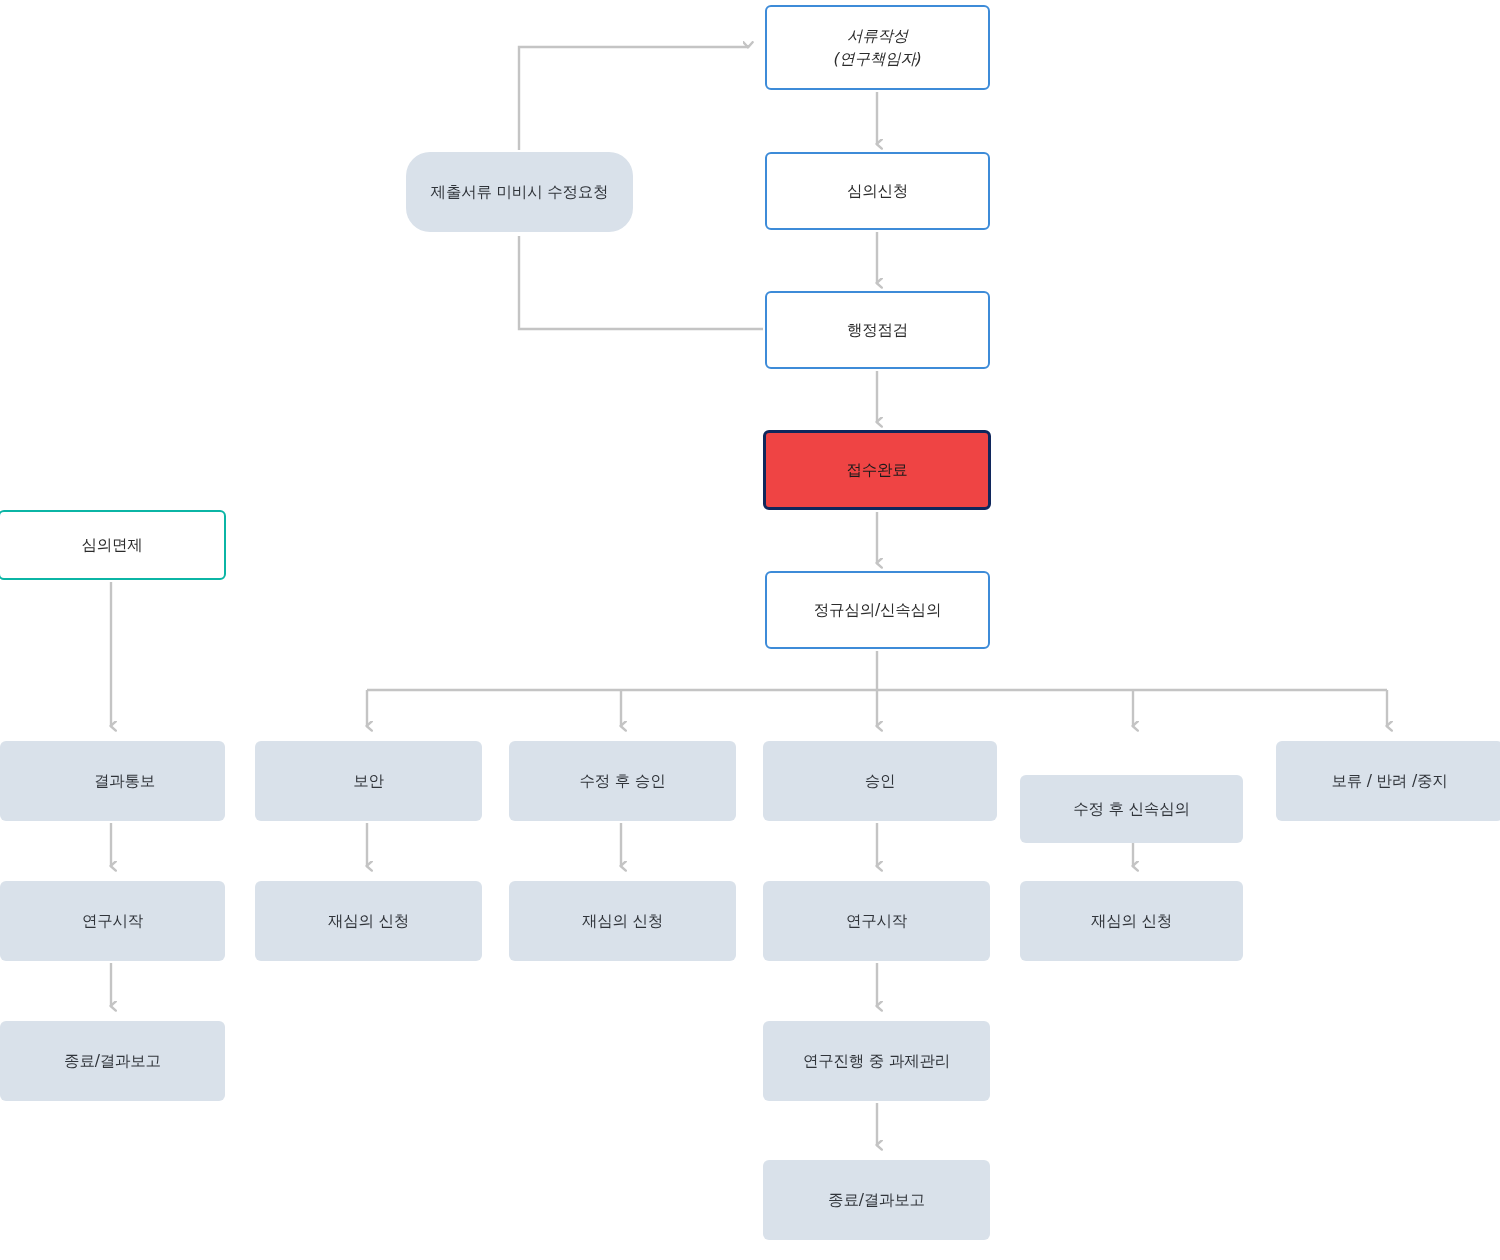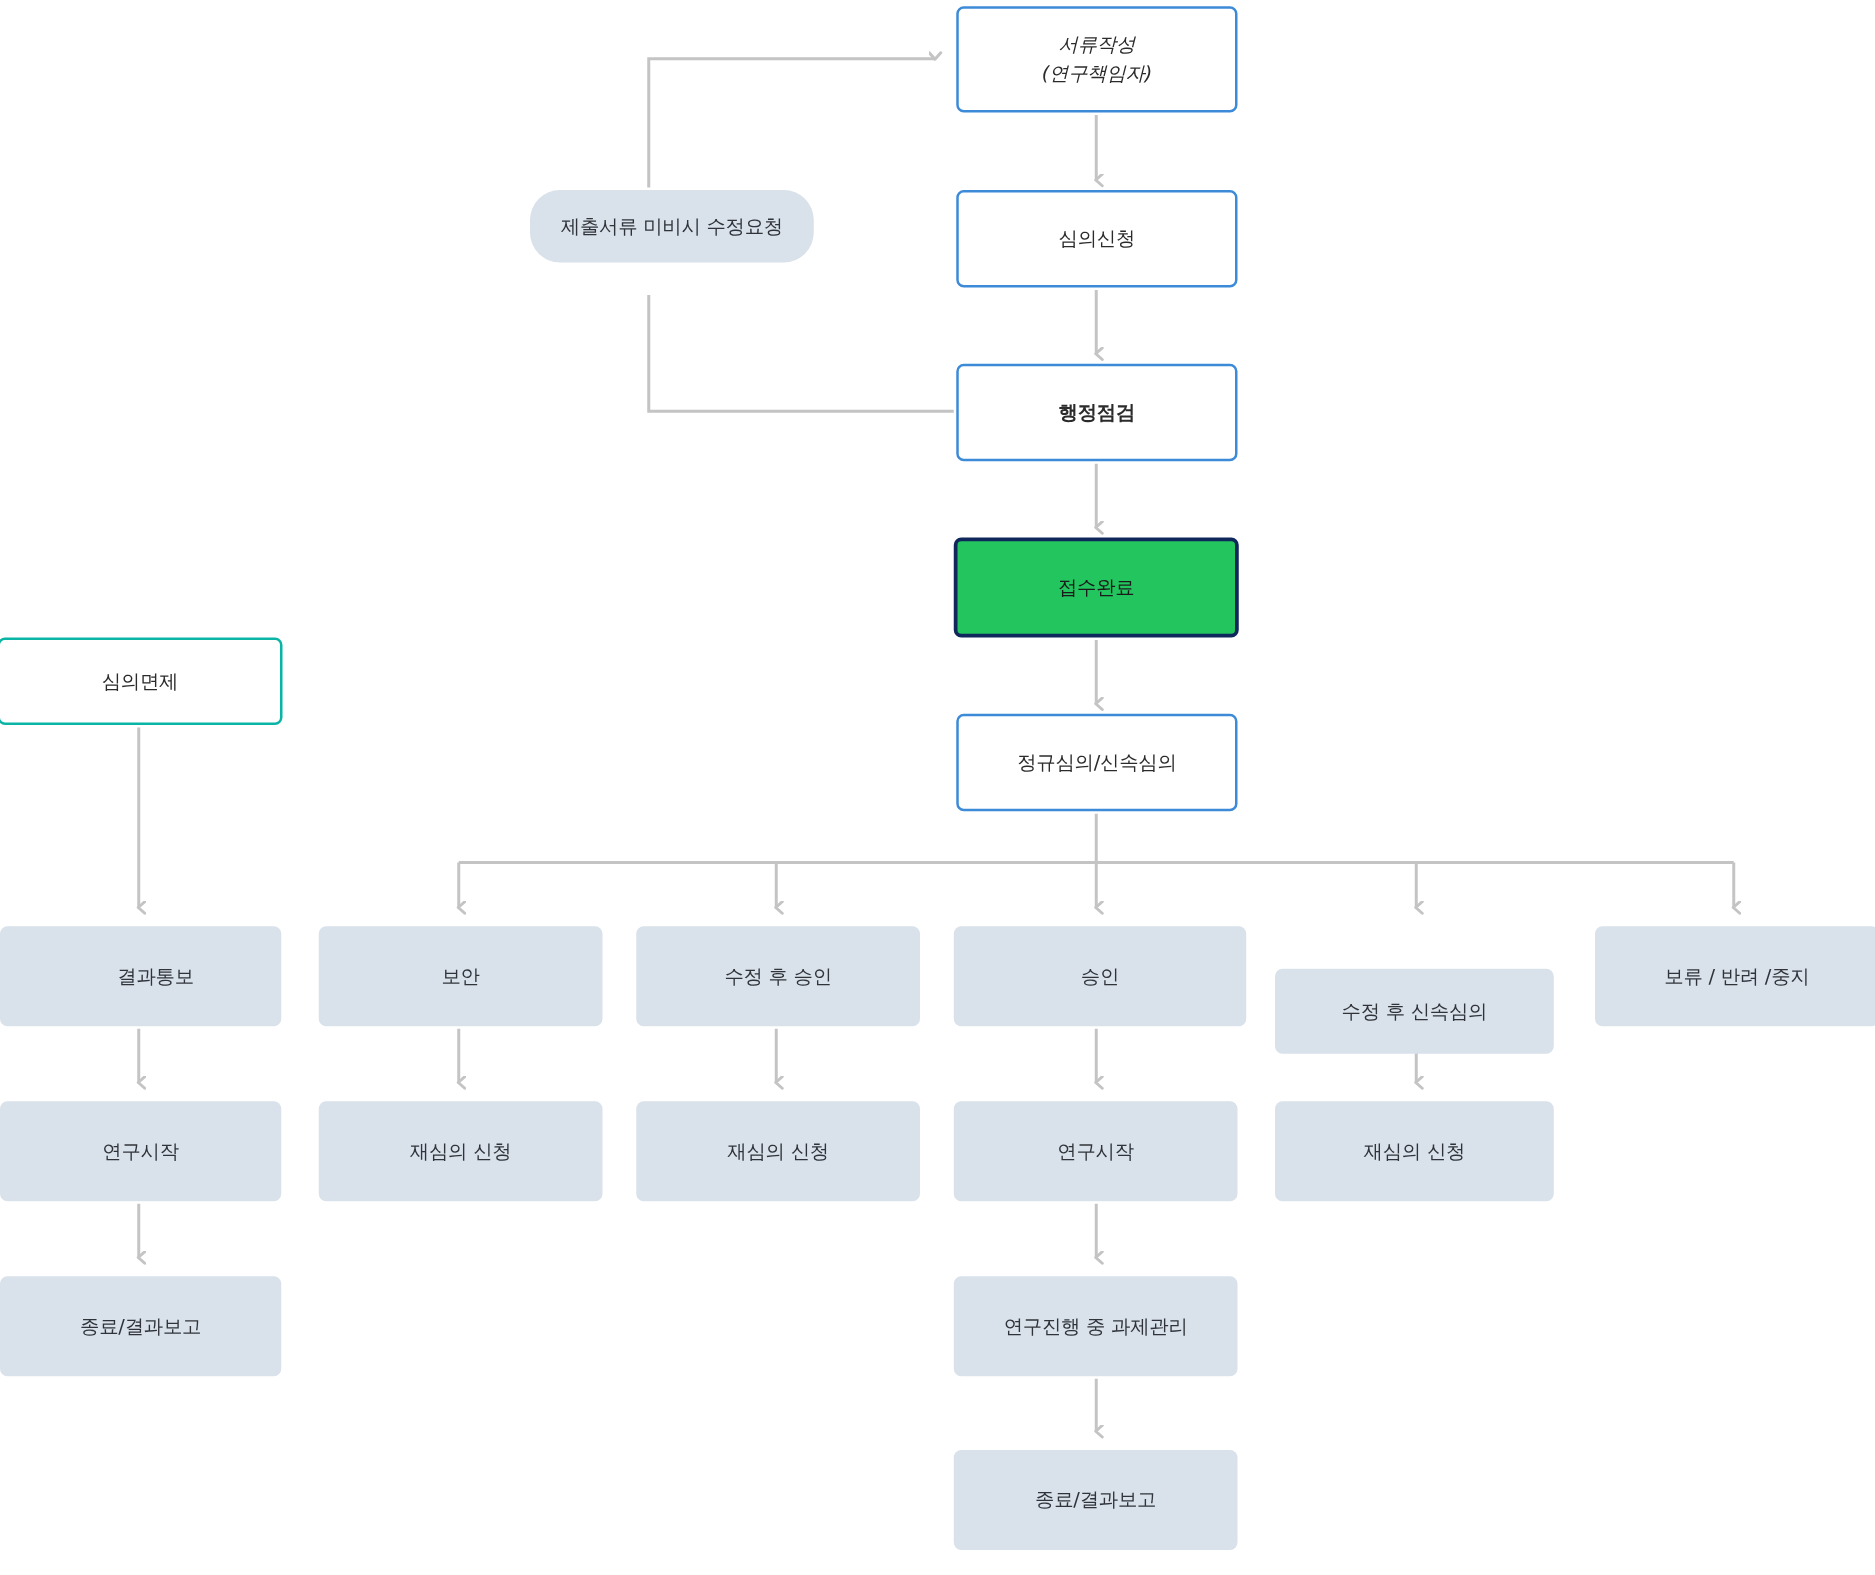--- a/index.html
+++ b/index.html
@@ -47,21 +47,21 @@
     color: #30343a;
   }
   
   .node.outline-blue {
     background: #ffffff;
     border: 2px solid #3d8bd8;
     color: #2b2b2b;
   }
   
   .node.outline-navy {
-    background: #22c55e;
+    background: #ef4444;
     border: 3px solid #10275c;
     color: #1b1b1b;
   }
   
   .node.outline-teal {
     background: #ffffff;
     border: 2px solid #0bb5a5;
     color: #2b2b2b;
   }
 </style>
@@ -106,23 +106,23 @@
       <line x1="111" y1="963" x2="111" y2="1006" marker-end="url(#ah)"></line>
       <line x1="877" y1="963" x2="877" y2="1006" marker-end="url(#ah)"></line>
       <line x1="877" y1="1103" x2="877" y2="1145" marker-end="url(#ah)"></line>
 
     </g>
   </svg>
 
   <div id="node-layer">
       <div class="node outline-blue" style="left: 765px; top: 5px; width: 225px; height: 85px; font-style: italic;">서류작성
 (연구책임자)</div>
-      <div class="node fill" style="left: 424px; top: 152px; width: 227px; height: 58px; border-radius: 24px;">제출서류 미비시 수정요청</div>
+      <div class="node fill" style="left: 406px; top: 152px; width: 227px; height: 80px; border-radius: 24px;">제출서류 미비시 수정요청</div>
       <div class="node outline-blue" style="left: 765px; top: 152px; width: 225px; height: 78px;">심의신청</div>
-      <div class="node outline-blue" style="left: 765px; top: 291px; width: 225px; height: 78px; font-weight: bold;">행정점검</div>
+      <div class="node outline-blue" style="left: 765px; top: 291px; width: 225px; height: 78px;">행정점검</div>
       <div class="node outline-navy" style="left: 763px; top: 430px; width: 228px; height: 80px;">접수완료</div>
       <div class="node outline-teal" style="left: -2px; top: 510px; width: 228px; height: 70px;">심의면제</div>
       <div class="node outline-blue" style="left: 765px; top: 571px; width: 225px; height: 78px;">정규심의/신속심의</div>
       <div class="node fill" style="left: 0px; top: 741px; width: 225px; height: 80px; padding-left: 32px;">결과통보</div>
       <div class="node fill" style="left: 255px; top: 741px; width: 227px; height: 80px;">보안</div>
       <div class="node fill" style="left: 509px; top: 741px; width: 227px; height: 80px;">수정 후 승인</div>
       <div class="node fill" style="left: 763px; top: 741px; width: 234px; height: 80px;">승인</div>
       <div class="node fill" style="left: 1020px; top: 741px; width: 223px; height: 68px; margin-top: 34px;">수정 후 신속심의</div>
       <div class="node fill" style="left: 1276px; top: 741px; width: 227px; height: 80px;">보류 / 반려 /중지</div>
       <div class="node fill" style="left: 0px; top: 881px; width: 225px; height: 80px;">연구시작</div>

